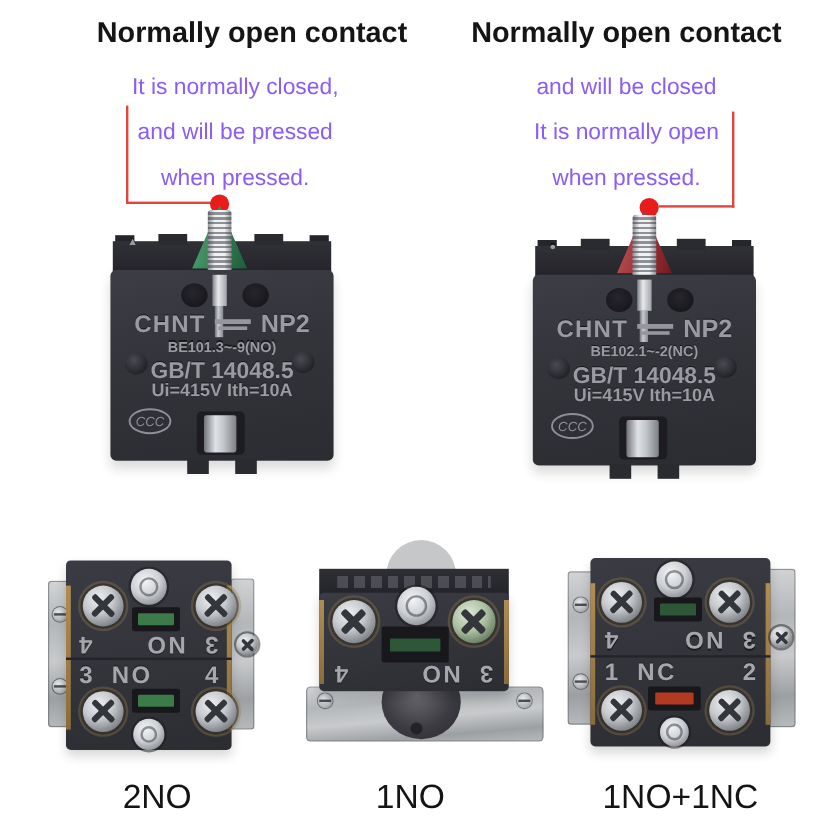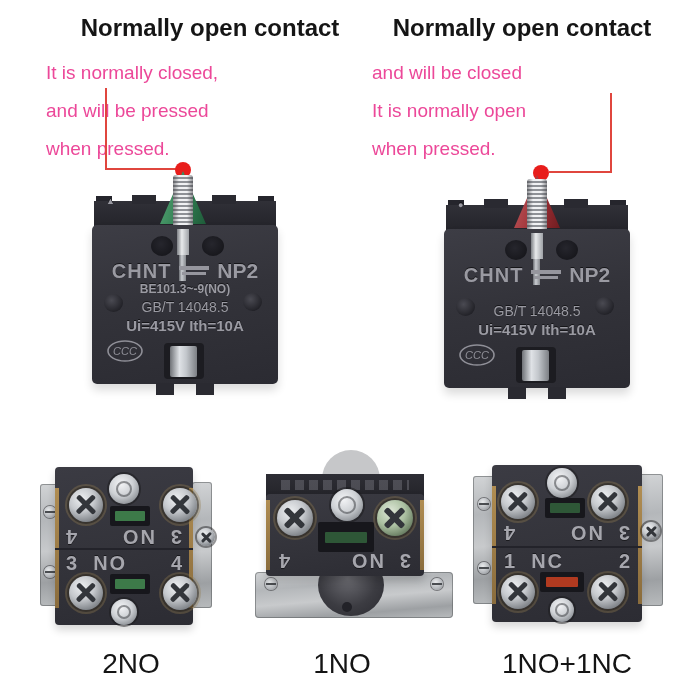--- a/index.html
+++ b/index.html
@@ -2,21 +2,21 @@
 <html><head>
 <meta charset="utf-8">
 <style>
   html,body{margin:0;padding:0;background:#fff;}
   #canvas{position:relative;width:700px;height:700px;background:#ffffff;overflow:hidden;
           font-family:"Liberation Sans",sans-serif;}
   .abs{position:absolute;}
 
   
   .ann-title{position:absolute;text-align:center;font-size:24px;font-weight:bold;color:#151515;}
-  .ann-lines{position:absolute;text-align:left;font-size:19px;color:#ec4899;line-height:38px;}
+  .ann-lines{position:absolute;text-align:center;font-size:19px;color:#8b5cf6;line-height:38px;}
   .callout{position:absolute;background:#e0463e;}
   .callout-dot{position:absolute;width:16px;height:16px;border-radius:50%;background:#e81d1b;}
 
   
   .tblock{position:absolute;width:186px;height:205px;}
   .ear{position:absolute;width:16px;height:12px;background:#25252c;top:3px;}
   .bump{position:absolute;width:24px;height:9px;background:#2a2a31;top:2px;}
   .backplate{position:absolute;left:2px;top:8px;width:182px;height:26px;
              background:linear-gradient(180deg,#303037,#24242a);}
   .face{position:absolute;left:0;top:32px;width:186px;height:159px;border-radius:5px;
@@ -41,21 +41,21 @@
             align-items:center;gap:8px;color:#9a9aa2;}
   .brand{font-size:20px;font-weight:bold;letter-spacing:1px;text-shadow:0 -1px 0 rgba(0,0,0,.6);}
   .series{font-size:21px;font-weight:bold;text-shadow:0 -1px 0 rgba(0,0,0,.6);}
   .logobars{display:inline-block;position:relative;width:30px;height:10px;}
   .logobars i{position:absolute;left:0;display:block;background:#96969e;}
   .logobars i:nth-child(1){top:0;width:30px;height:4px;}
   .logobars i:nth-child(2){top:6px;width:24px;height:3px;left:3px;}
   .trow{position:absolute;left:0;width:100%;text-align:center;color:#9a9aa2;
         text-shadow:0 -1px 0 rgba(0,0,0,.55);}
   .model{top:89px;font-size:12px;font-weight:bold;}
-  .standard{top:106px;font-size:14px;font-weight:normal;}
+  .standard{top:106px;font-size:19px;font-weight:bold;}
   .rating{top:124px;font-size:15px;font-weight:bold;}
   .rate-marker{position:absolute;left:14px;top:3px;font-size:9px;}
   .bplunger-bg{position:absolute;left:72px;top:150px;width:40px;height:36px;background:#1c1c21;border-radius:4px;}
   .bplunger{position:absolute;left:78px;top:153px;width:27px;height:31px;border-radius:2px;
         background:linear-gradient(90deg,#6f7277,#dfe2e6 35%,#c3c7cc 60%,#7c7f84);}
   .foot{position:absolute;top:190px;width:18px;height:12px;background:#2a2a31;}
 
   
   .zinc{background:linear-gradient(175deg,#d2d4d6,#b4b7ba 30%,#c8cacc 55%,#9da0a3 80%,#b8bbbd);
         box-shadow:inset 0 0 0 1px rgba(90,92,95,.55);}
@@ -173,20 +173,21 @@
     <div class="hole" style="left:61px;top:43px;"></div>
     <div class="hole" style="left:112px;top:43px;"></div>
     <div class="brandrow">
       <span class="brand">CHNT</span>
       <span class="logobars">
           <i></i>
           <i></i>
         </span>
       <span class="series">NP2</span>
     </div>
+    <div class="trow model">BE102.1~-2(NC)</div>
     <div class="trow standard">GB/T 14048.5</div>
     <div class="trow rating">Ui=415V  Ith=10A</div>
     <div class="trow rating rate-marker" style="width:auto;">●</div>
     <div class="sidescrew" style="left:12px;top:101px;"></div>
     <div class="sidescrew" style="left:151px;top:100px;"></div>
     <svg class="abs" style="left:14px;top:146px;" width="38" height="24" viewBox="0 0 38 24">
       <ellipse cx="19" cy="12" rx="17" ry="10" fill="none" stroke="#8f8f97" stroke-width="1.6"></ellipse>
       <text x="19" y="16" text-anchor="middle" font-size="11" font-style="italic" fill="#8f8f97" font-family="Liberation Sans, sans-serif">CCC</text>
     </svg>
     <div class="bplunger-bg"></div>

